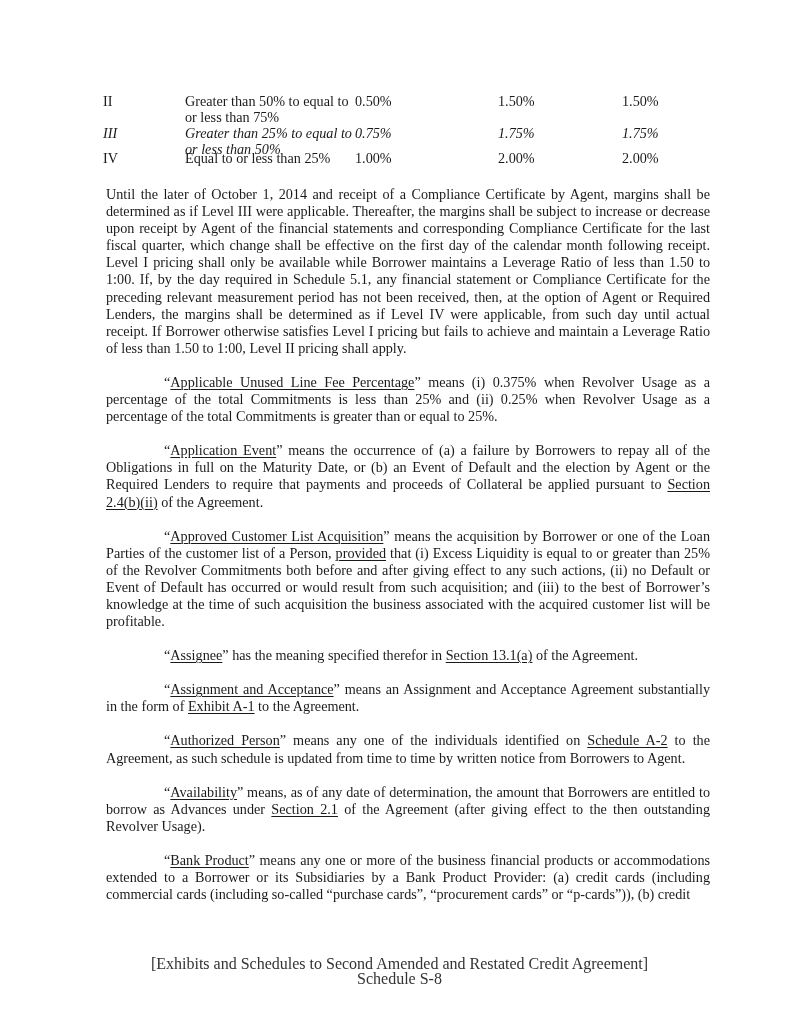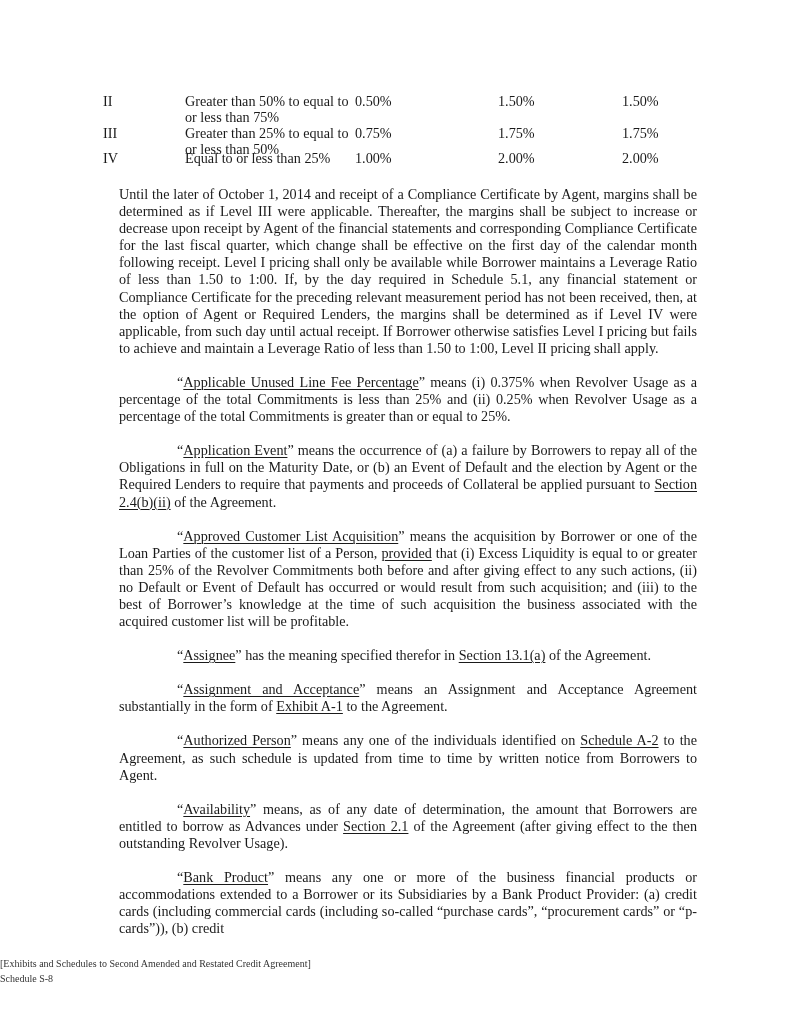--- a/index.html
+++ b/index.html
@@ -6,27 +6,27 @@
   body { width:799px; height:1034px; position:relative; overflow:hidden;
          font-family:"Liberation Serif", "DejaVu Serif", serif; color:#1a1a1a; }
   .page { position:absolute; left:103px; top:88px; width:610px; }
   .tbl { position:relative; font-size:14.2px; line-height:16px; height:96px; }
   .trow { position:relative; }
   .c1 { position:absolute; left:0; }
   .c2 { position:absolute; left:82px; width:170px; }
   .c3 { position:absolute; left:252px; }
   .c4 { position:absolute; left:395px; }
   .c5 { position:absolute; left:519px; }
-  .r1 { top:5px; } .r2 { top:37px; } .r3 { top:62px; }
-  p { margin:16px; font-size:14.2px; line-height:17.1px; text-align:justify; }
+  .r1 { top:5px; } .r2 { top:37px;font-style:italic; } .r3 { top:62px; }
+  p { margin:3px; font-size:14.2px; line-height:17.1px; text-align:justify; }
   .para { margin-bottom:17px; }
   .indent { text-indent:58px; }
   u { text-decoration:underline; text-underline-offset:2px; text-decoration-thickness:1px; }
-  .footer { position:absolute; left:0; width:799px; top:956px; text-align:left;
-            font-size:10px; line-height:15px; color:#333; }
+  .footer { position:absolute; left:0; width:799px; top:956px; text-align:center;
+            font-size:16px; line-height:15px; color:#333; }
 </style>
 </head>
 <body>
 
 <div class="page">
 
   <div class="tbl">
     <div class="trow">
       <span class="c1 r1">II</span>
       <span class="c2 r1">Greater than 50% to equal to or less than 75%</span>

